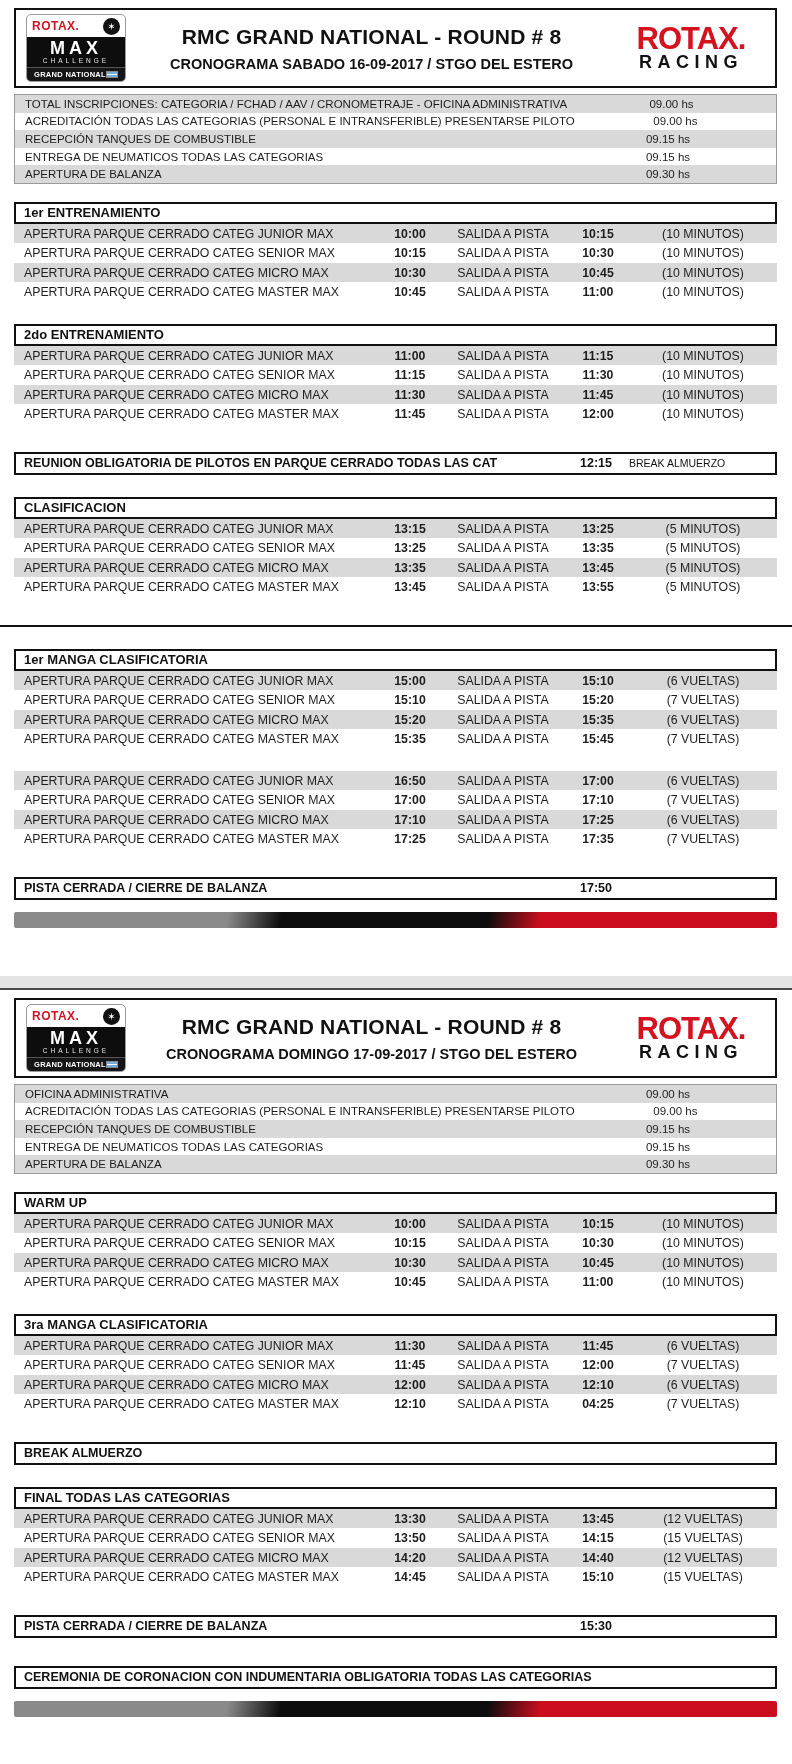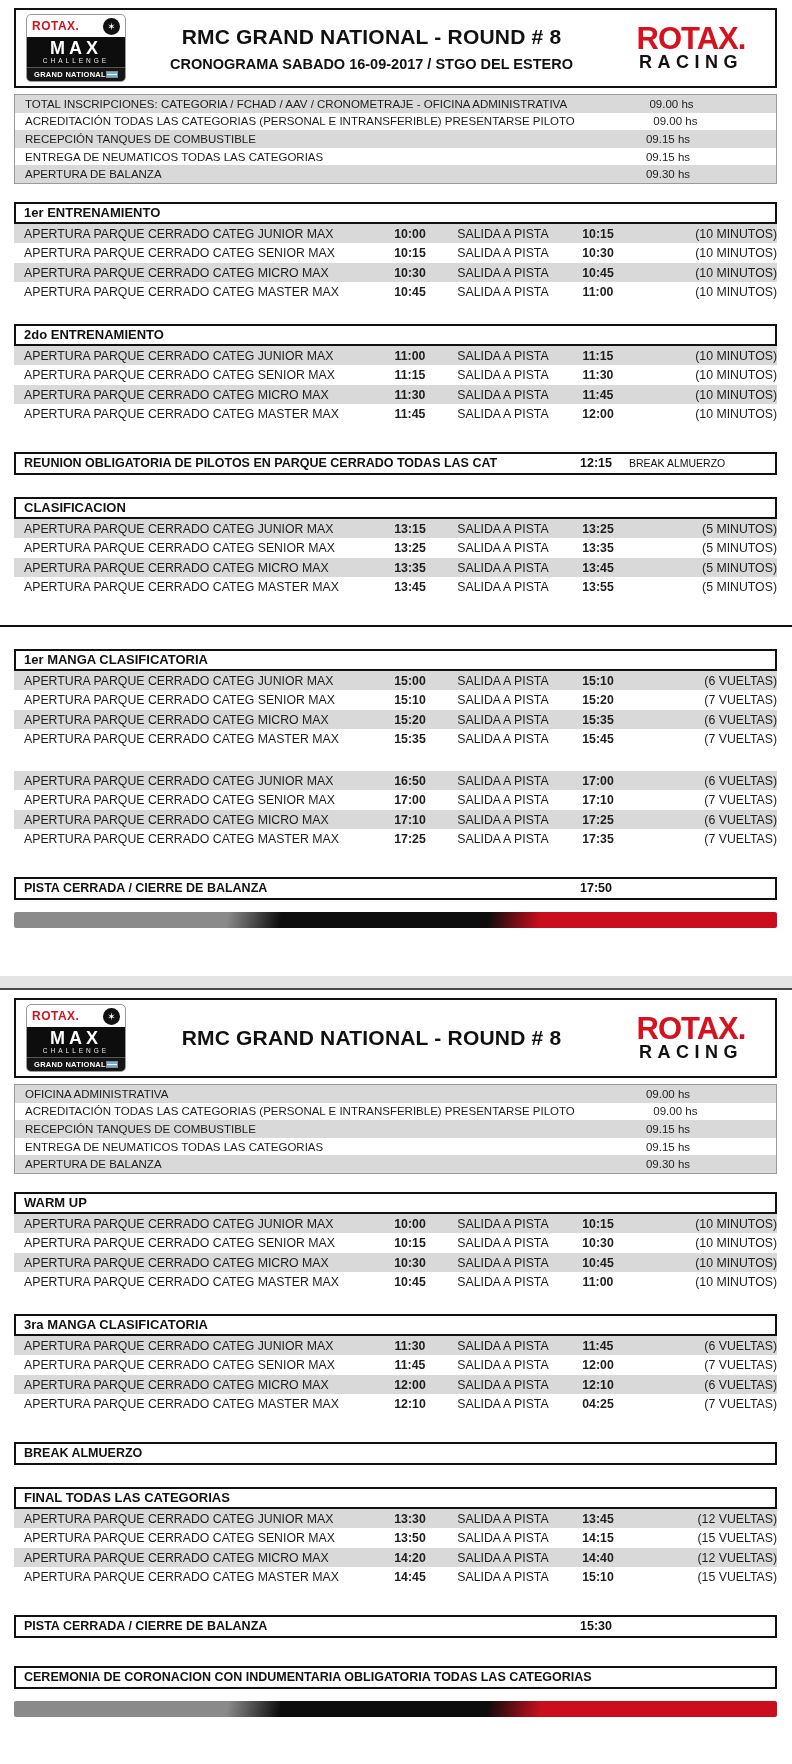--- a/index.html
+++ b/index.html
@@ -65,21 +65,21 @@
     border: 2px solid #111; height: 22px; background: #fff;
     display: flex; align-items: center; padding-left: 8px;
     font-weight: bold; font-size: 13px;
   }
   .srow { display: flex; align-items: center; height: 19.5px; font-size: 12.3px; color: #1d1d1d; }
   .rows .srow:nth-child(odd) { background: var(--rowgray); }
   .act { flex: 1; padding-left: 10px; white-space: nowrap; }
   .t1 { width: 58px; text-align: center; font-weight: bold; }
   .sal { width: 128px; text-align: center; }
   .t2 { width: 62px; text-align: center; font-weight: bold; }
-  .dur { width: 148px; text-align: right; }
+  .dur { width: 148px; text-align: center; }
 
   .banner {
     border: 2px solid #111; height: 23px; background: #fff;
     display: flex; align-items: center; padding-left: 8px;
     font-weight: bold; font-size: 12.5px; white-space: nowrap;
   }
   .blabel { flex: 1; }
   .btime { width: 62px; text-align: center; font-weight: bold; }
   .bnote { width: 148px; font-size: 10.5px; font-weight: normal; padding-left: 2px; }
 
@@ -340,20 +340,21 @@
           <div class="ll-max">MAX</div>
           <div class="ll-challenge">CHALLENGE</div>
         </div>
         <div class="ll-bottom">
           <span>GRAND NATIONAL</span>
           <span class="flag"></span>
         </div>
       </div>
       <div class="header-center">
         <div class="doc-title">RMC GRAND NATIONAL - ROUND # 8</div>
+        <div class="doc-subtitle">CRONOGRAMA DOMINGO 17-09-2017 / STGO DEL ESTERO</div>
       </div>
       <div class="logo-right">
         <div class="lr-rotax">ROTAX.</div>
         <div class="lr-racing">RACING</div>
       </div>
     </div>
 
     <div class="admin-table">
         <div class="admin-row">
           <div class="admin-label">OFICINA ADMINISTRATIVA</div>

